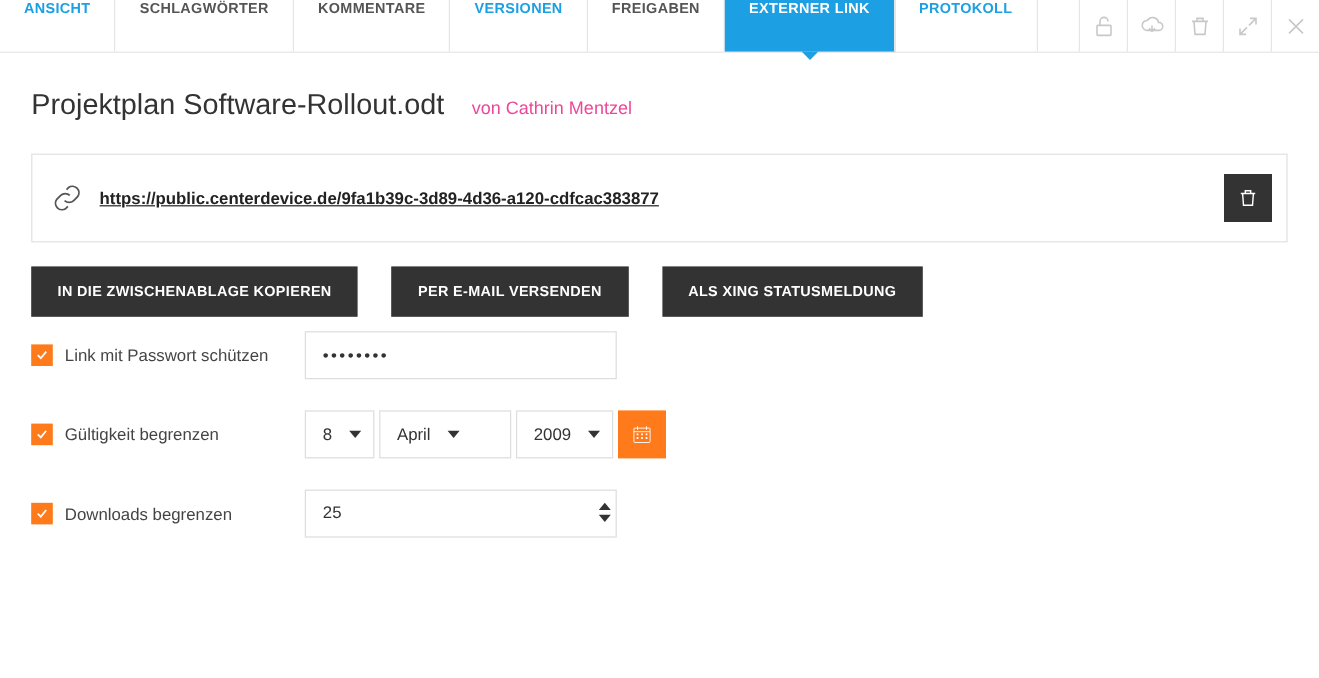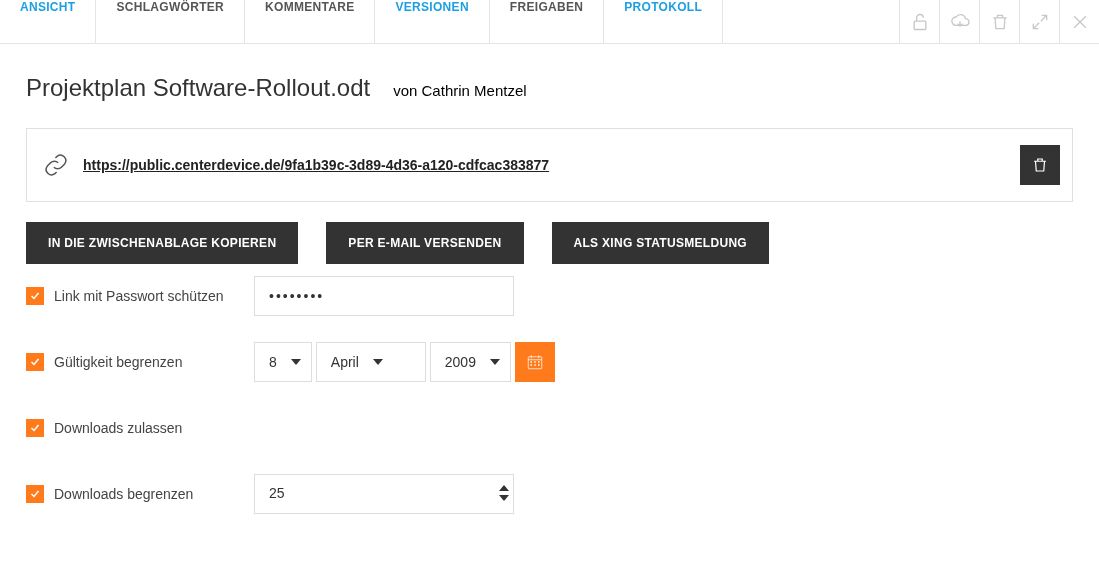--- a/index.html
+++ b/index.html
@@ -47,21 +47,21 @@
     width: 40px;
     display:flex; align-items:center; justify-content:center;
     border-left: 1px solid #e5e5e5;
     color: #c8c8c8;
     cursor: pointer;
   }
   .icon-tab svg { width: 20px; height: 20px; stroke: currentColor; fill: none; stroke-width: 1.6; }
   .content { padding: 30px 26px 0 26px; }
   .title-row { display:flex; align-items: baseline; gap: 23px; margin-bottom: 26px; }
   .title { font-size: 24px; font-weight: 400; color: #333; }
-  .author { font-size: 15px; color: #000000; }
+  .author { font-size: 15px; color: #ec4899; }
   .link-box {
     border: 1px solid #e0e0e0;
     padding: 16px 12px 16px 16px;
     display:flex; align-items:center;
     gap: 14px;
     margin-bottom: 20px;
   }
   .link-box svg.linksvg { width: 26px; height: 26px; stroke:#555; fill:none; stroke-width:1.4; }
   .link-url {
     font-size: 14px; font-weight:700; color:#222;
@@ -120,20 +120,23 @@
       <span>SCHLAGWÖRTER</span>
     </div>
   <div class="tab">
       <span>KOMMENTARE</span>
     </div>
   <div class="tab link">
       <span>VERSIONEN</span>
     </div>
   <div class="tab">
       <span>FREIGABEN</span>
+    </div>
+  <div class="tab active">
+      <span>EXTERNER LINK</span>
     </div>
   <div class="tab link">
       <span>PROTOKOLL</span>
     </div>
   <div class="icon-tabs">
     <div class="icon-tab">
         <svg viewBox="0 0 24 24">
           <rect x="5" y="11" width="14" height="10" rx="1"></rect>
           <path d="M8 11V7a4 4 0 0 1 8 0"></path>
         </svg>
@@ -221,28 +224,20 @@
         <svg viewBox="0 0 24 24">
             <rect x="3" y="5" width="18" height="16" rx="1" fill="none" stroke="#fff"></rect>
             <path d="M3 9h18" stroke="#fff"></path>
             <path d="M7 3v4M17 3v4" stroke="#fff"></path>
             <path d="M6 12h2M11 12h2M16 12h2M6 16h2M11 16h2M16 16h2" stroke="#fff" stroke-width="2"></path>
           </svg>
       </div>
     </div>
   </div>
 
-  <div class="opt-row">
-    <div class="chk">
-        <svg viewBox="0 0 24 24">
-          <path d="M5 12l5 5 9-11"></path>
-        </svg>
-      </div>
-    <div class="opt-label">Downloads zulassen</div>
-  </div>
 
   <div class="opt-row">
     <div class="chk">
         <svg viewBox="0 0 24 24">
           <path d="M5 12l5 5 9-11"></path>
         </svg>
       </div>
     <div class="opt-label">Downloads begrenzen</div>
     <div class="spinner">
       <span class="val">25</span>

